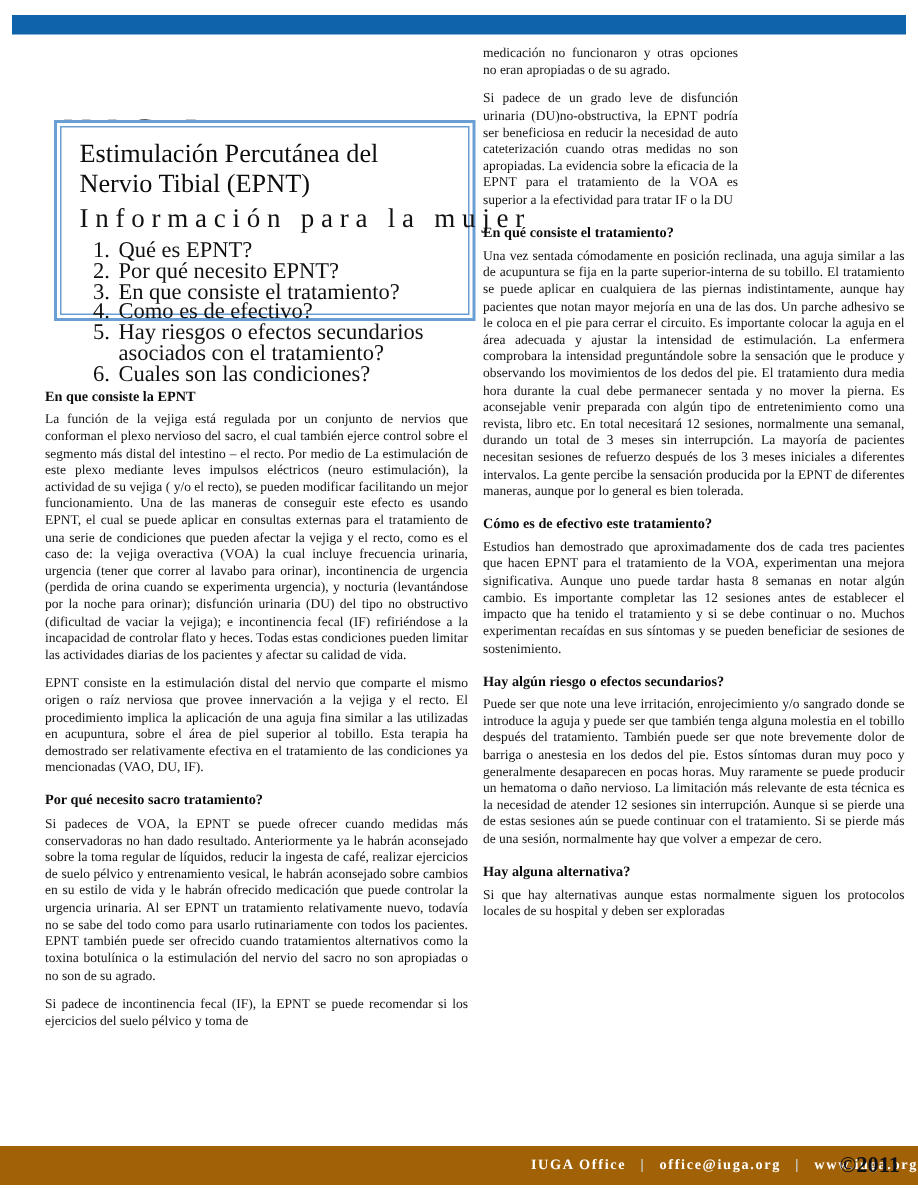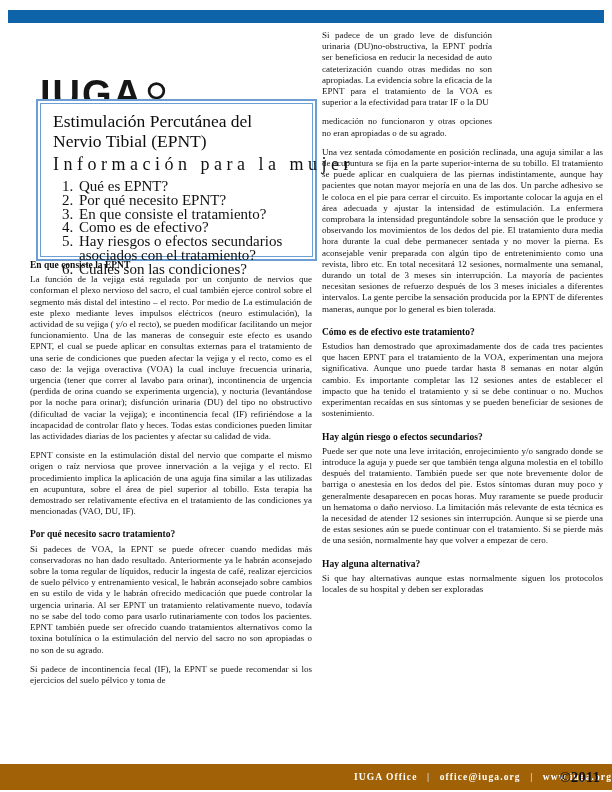--- a/index.html
+++ b/index.html
@@ -28,21 +28,21 @@
   .logo-symbol {
     font-family: "DejaVu Sans", sans-serif;
     font-size: 31px; color: #161616; line-height: 36px; margin-left: 2px;
   }
   .logo-caption {
     font-family: "Liberation Sans", sans-serif;
     font-size: 6px; letter-spacing: 0.9px; color: #2b2b3a;
     margin-top: 0px; white-space: nowrap;
   }
   .title-box {
-    position: absolute; left: 36px; top: 99px; width: 281px; height: 162px;
+    position: absolute; left: 36px; top: 80px; width: 281px; height: 134px;
     border: 2px solid #6b9fd4; padding: 2px; background: #fff;
   }
   .title-box-inner {
     border: 1px solid #6b9fd4; width: 100%; height: 100%;
     padding: 7px 12px 6px 12px;
   }
   .doc-title {
     font-size: 17.5px; line-height: 20px; color: #0d0d0d;
     font-weight: normal;
   }
@@ -116,23 +116,24 @@
   <h3 class="first">En que consiste la EPNT</h3>
   <p>La función de la vejiga está regulada por un conjunto de nervios que conforman el plexo nervioso del sacro, el cual también ejerce control sobre el segmento más distal del intestino – el recto. Por medio de La estimulación de este plexo mediante leves impulsos eléctricos (neuro estimulación), la actividad de su vejiga ( y/o el recto), se pueden modificar facilitando un mejor funcionamiento. Una de las maneras de conseguir este efecto es usando EPNT, el cual se puede aplicar en consultas externas para el tratamiento de una serie de condiciones que pueden afectar la vejiga y el recto, como es el caso de: la vejiga overactiva (VOA) la cual incluye frecuencia urinaria, urgencia (tener que correr al lavabo para orinar), incontinencia de urgencia (perdida de orina cuando se experimenta urgencia), y nocturia (levantándose por la noche para orinar); disfunción urinaria (DU) del tipo no obstructivo (dificultad de vaciar la vejiga); e incontinencia fecal (IF) refiriéndose a la incapacidad de controlar flato y heces. Todas estas condiciones pueden limitar las actividades diarias de los pacientes y afectar su calidad de vida.</p>
   <p>EPNT consiste en la estimulación distal del nervio que comparte el mismo origen o raíz nerviosa que provee innervación a la vejiga y el recto. El procedimiento implica la aplicación de una aguja fina similar a las utilizadas en acupuntura, sobre el área de piel superior al tobillo. Esta terapia ha demostrado ser relativamente efectiva en el tratamiento de las condiciones ya mencionadas (VAO, DU, IF).</p>
   <h3>Por qué necesito sacro tratamiento?</h3>
   <p>Si padeces de VOA, la EPNT se puede ofrecer cuando medidas más conservadoras no han dado resultado. Anteriormente ya le habrán aconsejado sobre la toma regular de líquidos, reducir la ingesta de café, realizar ejercicios de suelo pélvico y entrenamiento vesical, le habrán aconsejado sobre cambios en su estilo de vida y le habrán ofrecido medicación que puede controlar la urgencia urinaria. Al ser EPNT un tratamiento relativamente nuevo, todavía no se sabe del todo como para usarlo rutinariamente con todos los pacientes. EPNT también puede ser ofrecido cuando tratamientos alternativos como la toxina botulínica o la estimulación del nervio del sacro no son apropiadas o no son de su agrado.</p>
   <p>Si padece de incontinencia fecal (IF), la EPNT se puede recomendar si los ejercicios del suelo pélvico y toma de</p>
 </div>
 
 <div class="col col-right">
   <div class="narrow">
+    <p>medicación no funcionaron y otras opciones no eran apropiadas o de su agrado.</p>
     <p>Si padece de un grado leve de disfunción urinaria (DU)no-obstructiva, la EPNT podría ser beneficiosa en reducir la necesidad de auto cateterización cuando otras medidas no son apropiadas. La evidencia sobre la eficacia de la EPNT para el tratamiento de la VOA es superior a la efectividad para tratar IF o la DU</p>
-    <p>medicación no funcionaron y otras opciones no eran apropiadas o de su agrado.</p>
   </div>
+  <h3>En qué consiste el tratamiento?</h3>
   <p>Una vez sentada cómodamente en posición reclinada, una aguja similar a las de acupuntura se fija en la parte superior-interna de su tobillo. El tratamiento se puede aplicar en cualquiera de las piernas indistintamente, aunque hay pacientes que notan mayor mejoría en una de las dos. Un parche adhesivo se le coloca en el pie para cerrar el circuito. Es importante colocar la aguja en el área adecuada y ajustar la intensidad de estimulación. La enfermera comprobara la intensidad preguntándole sobre la sensación que le produce y observando los movimientos de los dedos del pie. El tratamiento dura media hora durante la cual debe permanecer sentada y no mover la pierna. Es aconsejable venir preparada con algún tipo de entretenimiento como una revista, libro etc. En total necesitará 12 sesiones, normalmente una semanal, durando un total de 3 meses sin interrupción. La mayoría de pacientes necesitan sesiones de refuerzo después de los 3 meses iniciales a diferentes intervalos. La gente percibe la sensación producida por la EPNT de diferentes maneras, aunque por lo general es bien tolerada.</p>
   <h3>Cómo es de efectivo este tratamiento?</h3>
   <p>Estudios han demostrado que aproximadamente dos de cada tres pacientes que hacen EPNT para el tratamiento de la VOA, experimentan una mejora significativa. Aunque uno puede tardar hasta 8 semanas en notar algún cambio. Es importante completar las 12 sesiones antes de establecer el impacto que ha tenido el tratamiento y si se debe continuar o no. Muchos experimentan recaídas en sus síntomas y se pueden beneficiar de sesiones de sostenimiento.</p>
   <h3>Hay algún riesgo o efectos secundarios?</h3>
   <p>Puede ser que note una leve irritación, enrojecimiento y/o sangrado donde se introduce la aguja y puede ser que también tenga alguna molestia en el tobillo después del tratamiento. También puede ser que note brevemente dolor de barriga o anestesia en los dedos del pie. Estos síntomas duran muy poco y generalmente desaparecen en pocas horas. Muy raramente se puede producir un hematoma o daño nervioso. La limitación más relevante de esta técnica es la necesidad de atender 12 sesiones sin interrupción. Aunque si se pierde una de estas sesiones aún se puede continuar con el tratamiento. Si se pierde más de una sesión, normalmente hay que volver a empezar de cero.</p>
   <h3>Hay alguna alternativa?</h3>
   <p>Si que hay alternativas aunque estas normalmente siguen los protocolos locales de su hospital y deben ser exploradas</p>
 </div>
 
 <div class="footer-bar">

